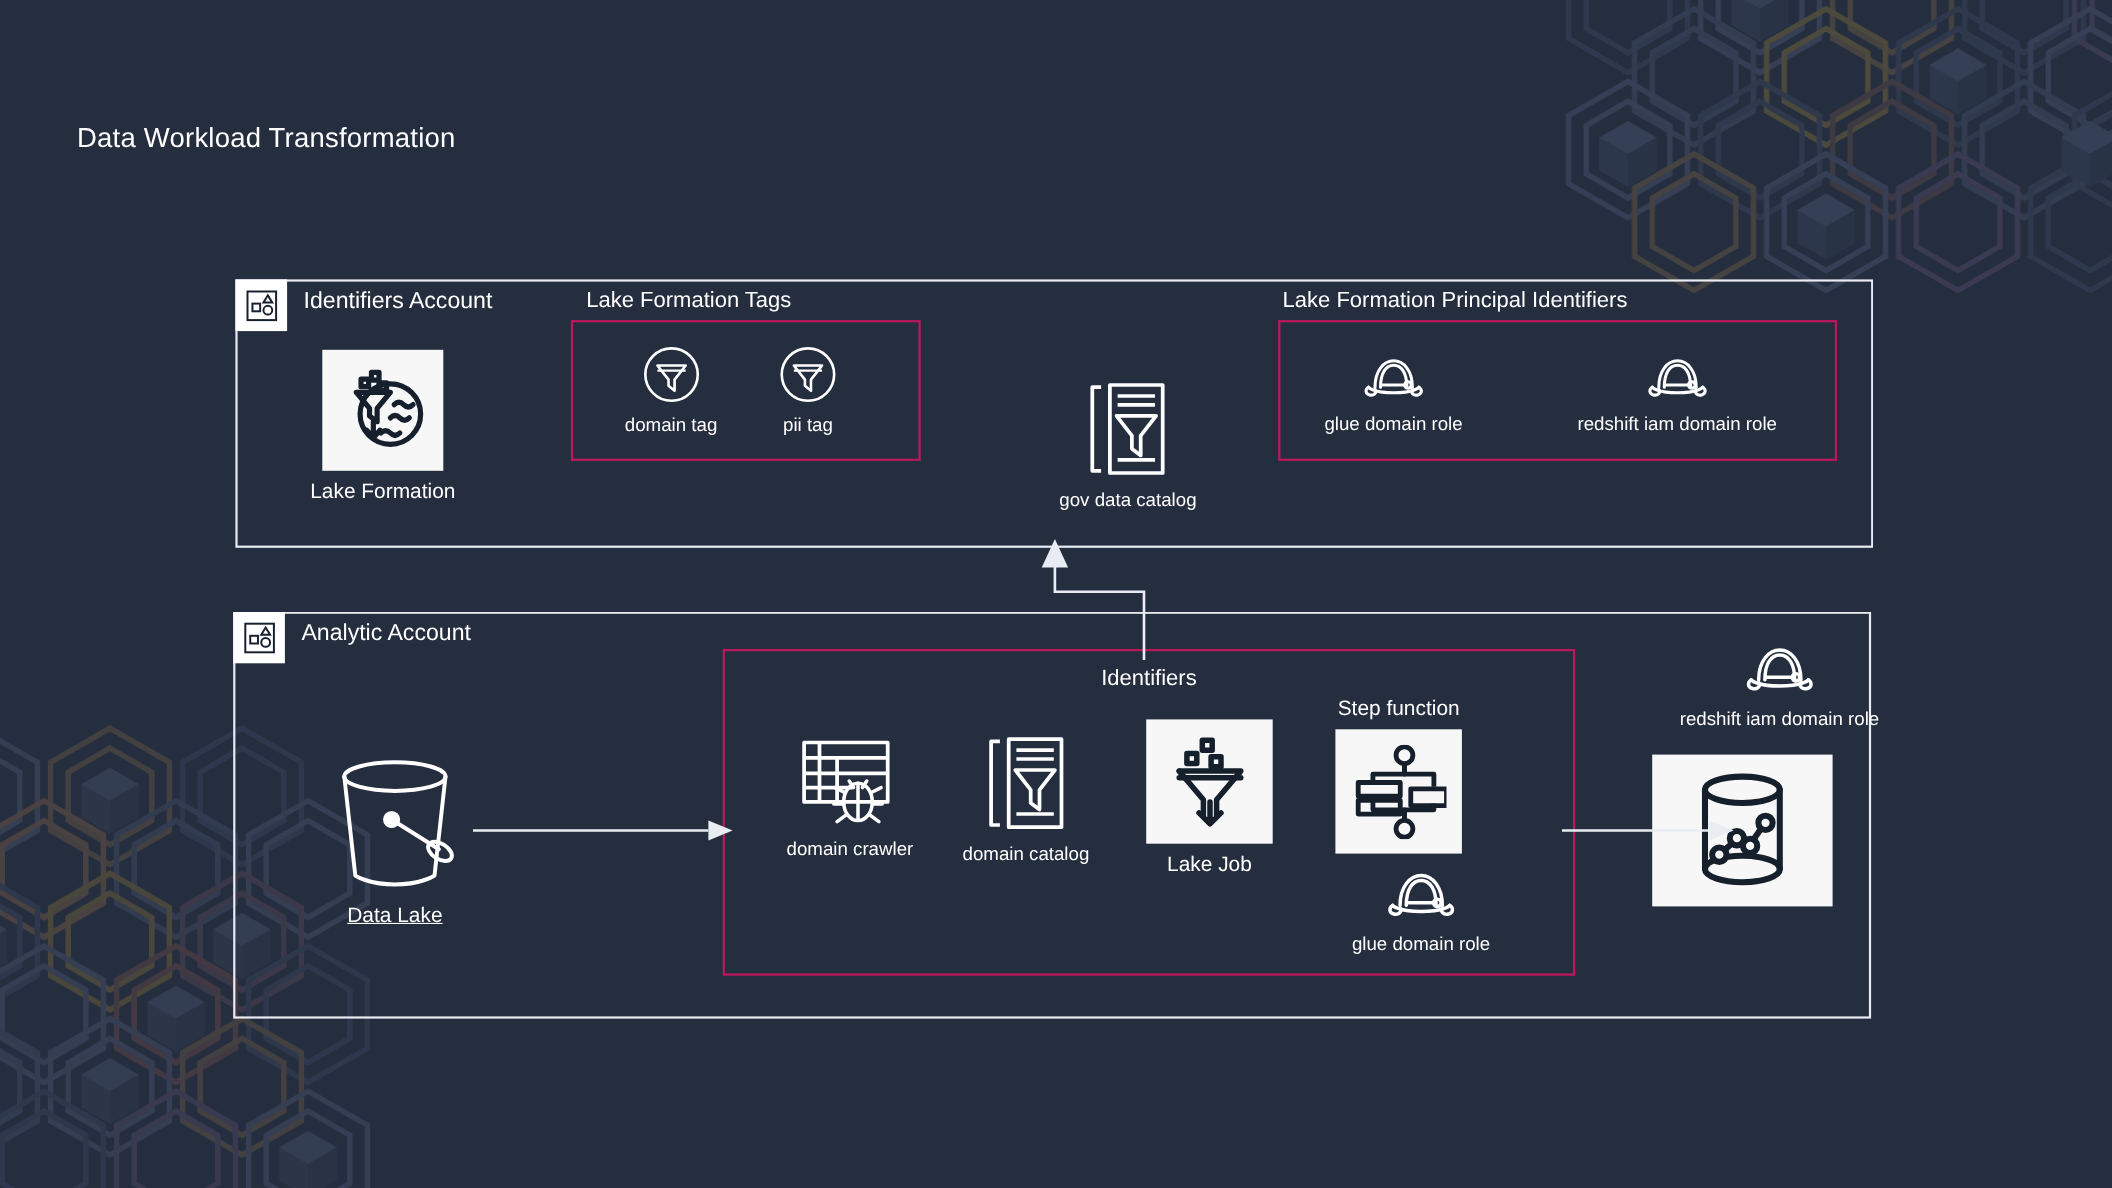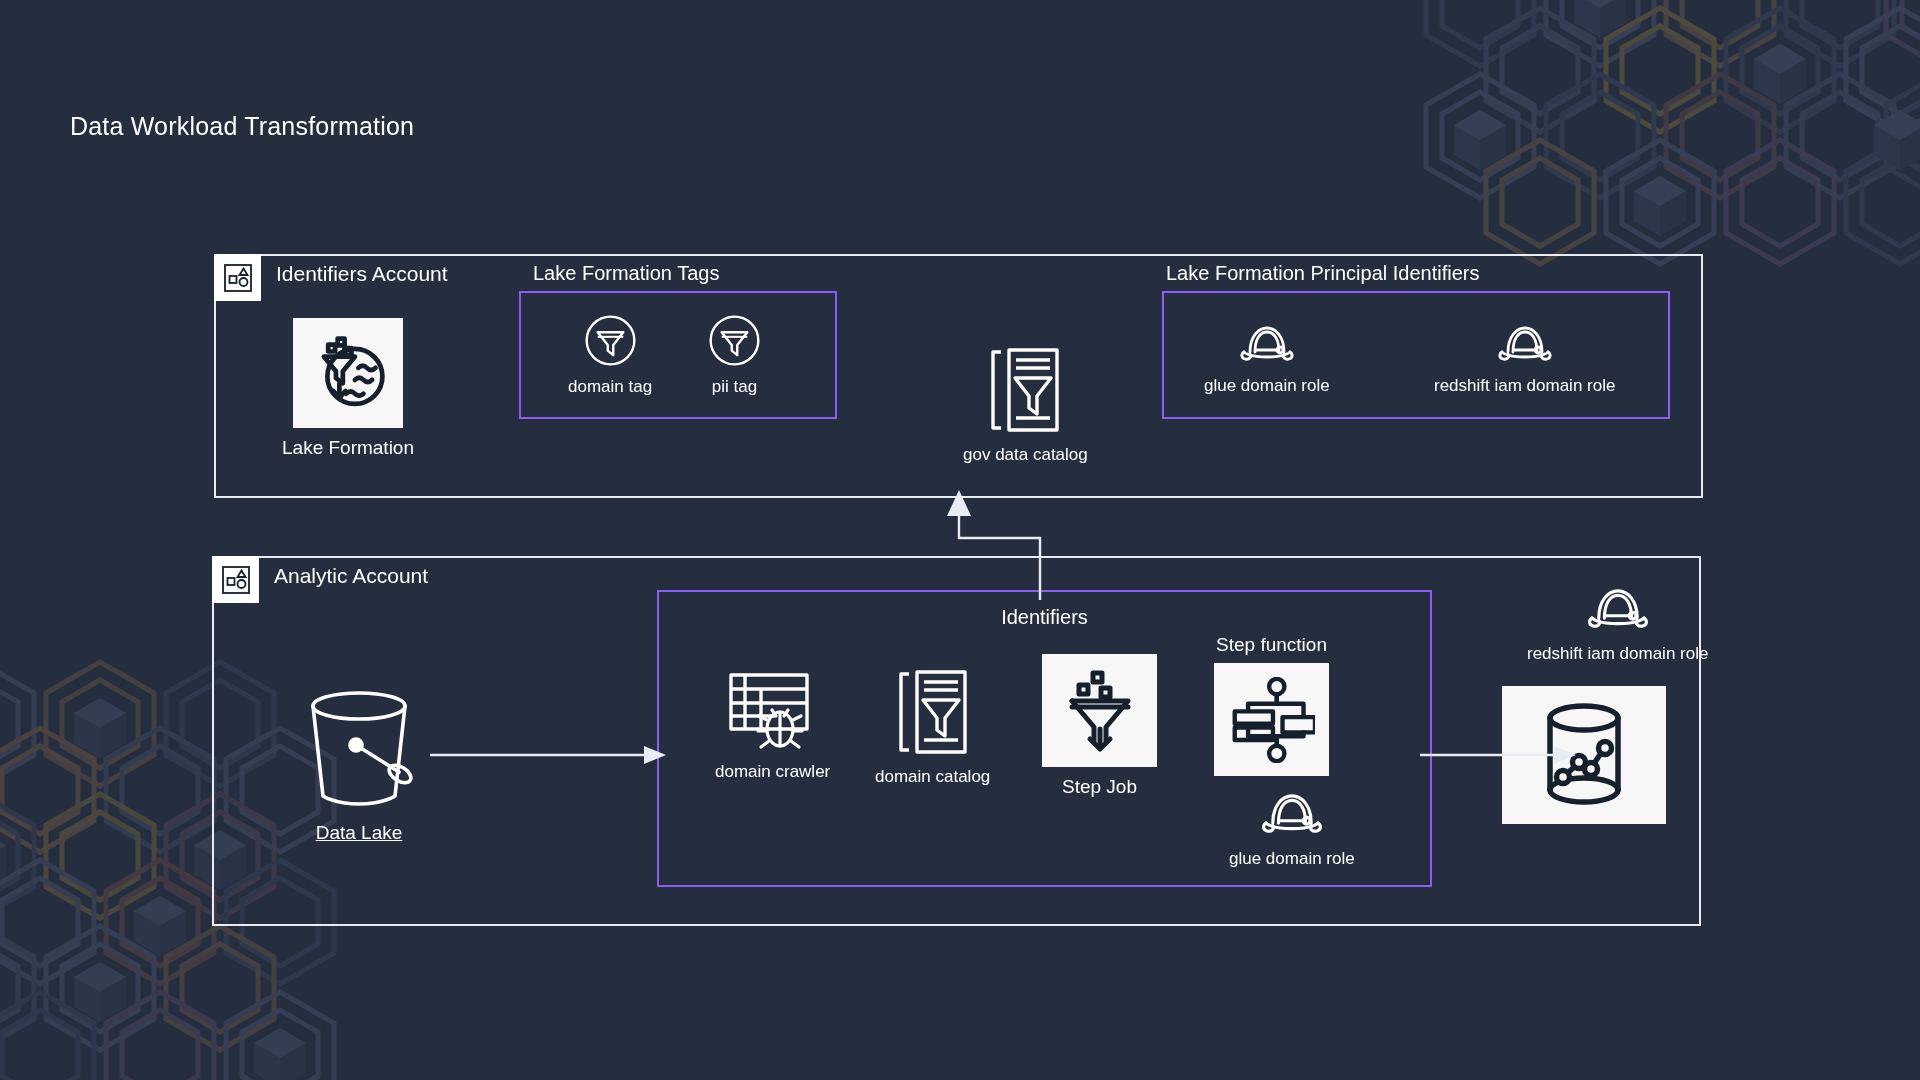--- a/index.html
+++ b/index.html
@@ -61,21 +61,21 @@
     position: absolute;
     left: 60px;
     top: 6px;
     font-size: 21px;
     white-space: nowrap;
   }
 
   
   .group-box {
     position: absolute;
-    border: 2px solid #8b5cf6;
+    border: 2px solid #be185d;
     box-sizing: border-box;
   }
   .group-caption {
     position: absolute;
     font-size: 20px;
     white-space: nowrap;
     color: #ffffff;
   }
 
   
@@ -351,21 +351,21 @@
             <rect x="34" y="4" width="9" height="9"></rect>
             <rect x="20" y="16" width="9" height="9"></rect>
             <rect x="42" y="19" width="9" height="9"></rect>
             <path d="M13 32 H69 L47 58 V72"></path>
             <path d="M13 32 L35 58 V72"></path>
             <line x1="13" y1="38" x2="69" y2="38"></line>
             <path d="M41 60 V78 M31 70 L41 80 L51 70"></path>
           </g>
         </svg>
       </div>
-      <div class="node-label big">Step Job</div>
+      <div class="node-label big">Lake Job</div>
     </div>
 
     <div class="node" style="left:555px; top:42px;">
       <div class="node-label big above">Step function</div>
       <div class="tile" style="width:115px;height:113px;">
         <svg width="86" height="86" viewBox="0 0 90 90">
           <g fill="none" stroke="#16202c" stroke-width="4.6" stroke-linejoin="round">
             <circle cx="50" cy="10" r="8"></circle>
             <circle cx="50" cy="80" r="8"></circle>
             <path d="M50 18 V28 H20 V36"></path>

